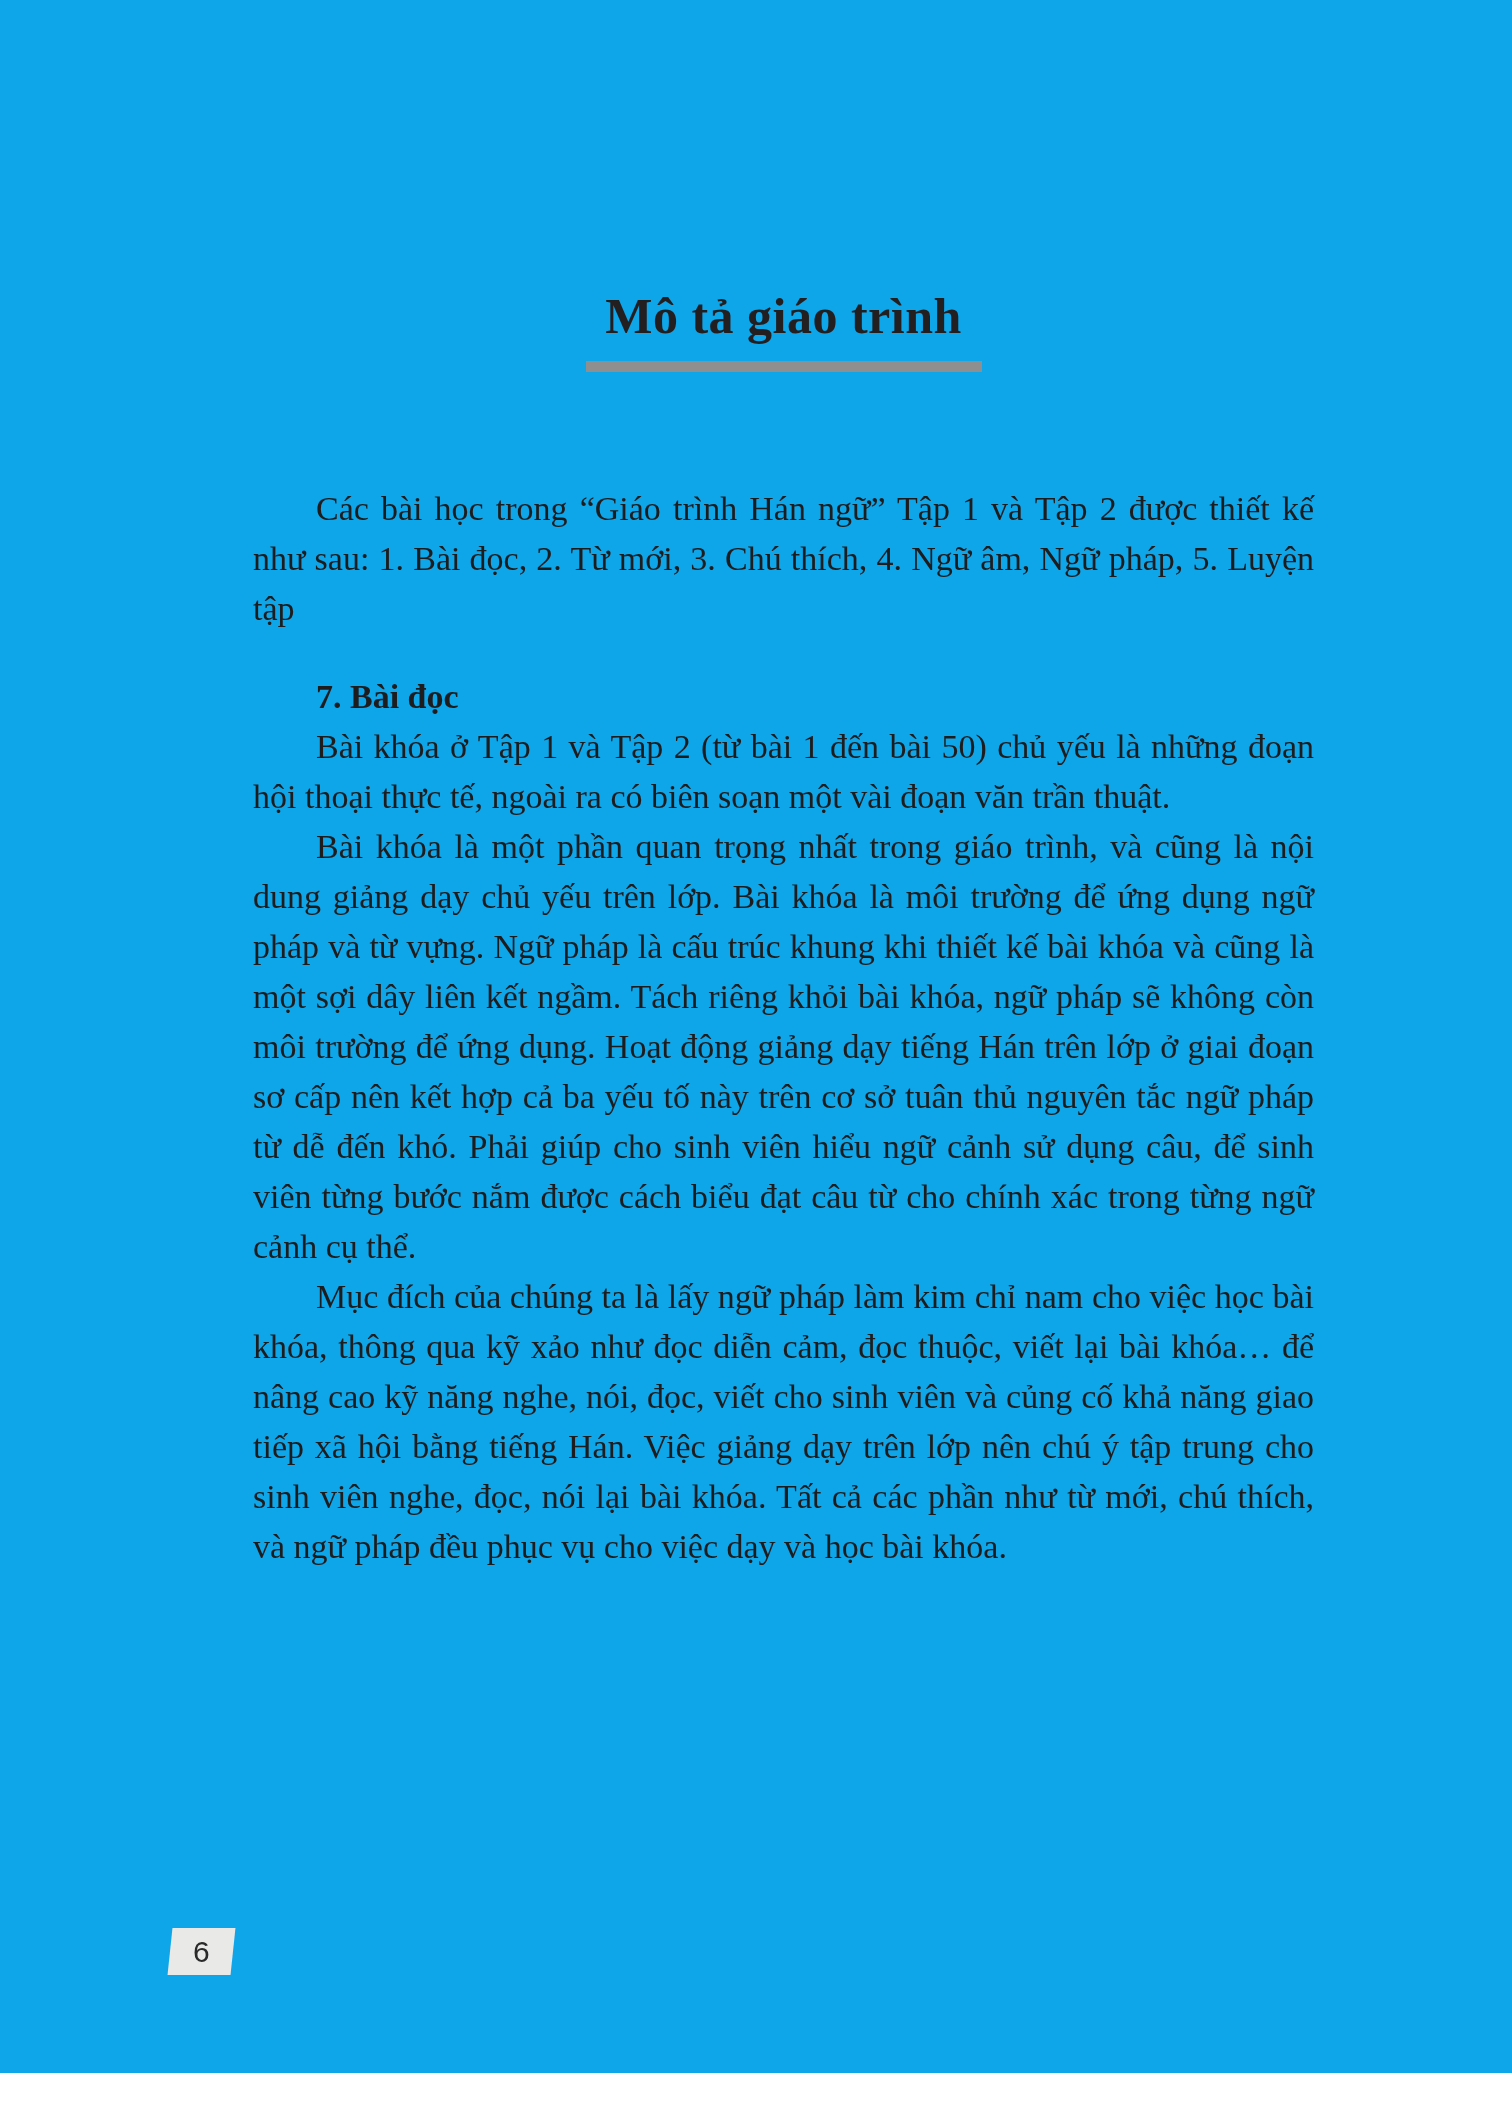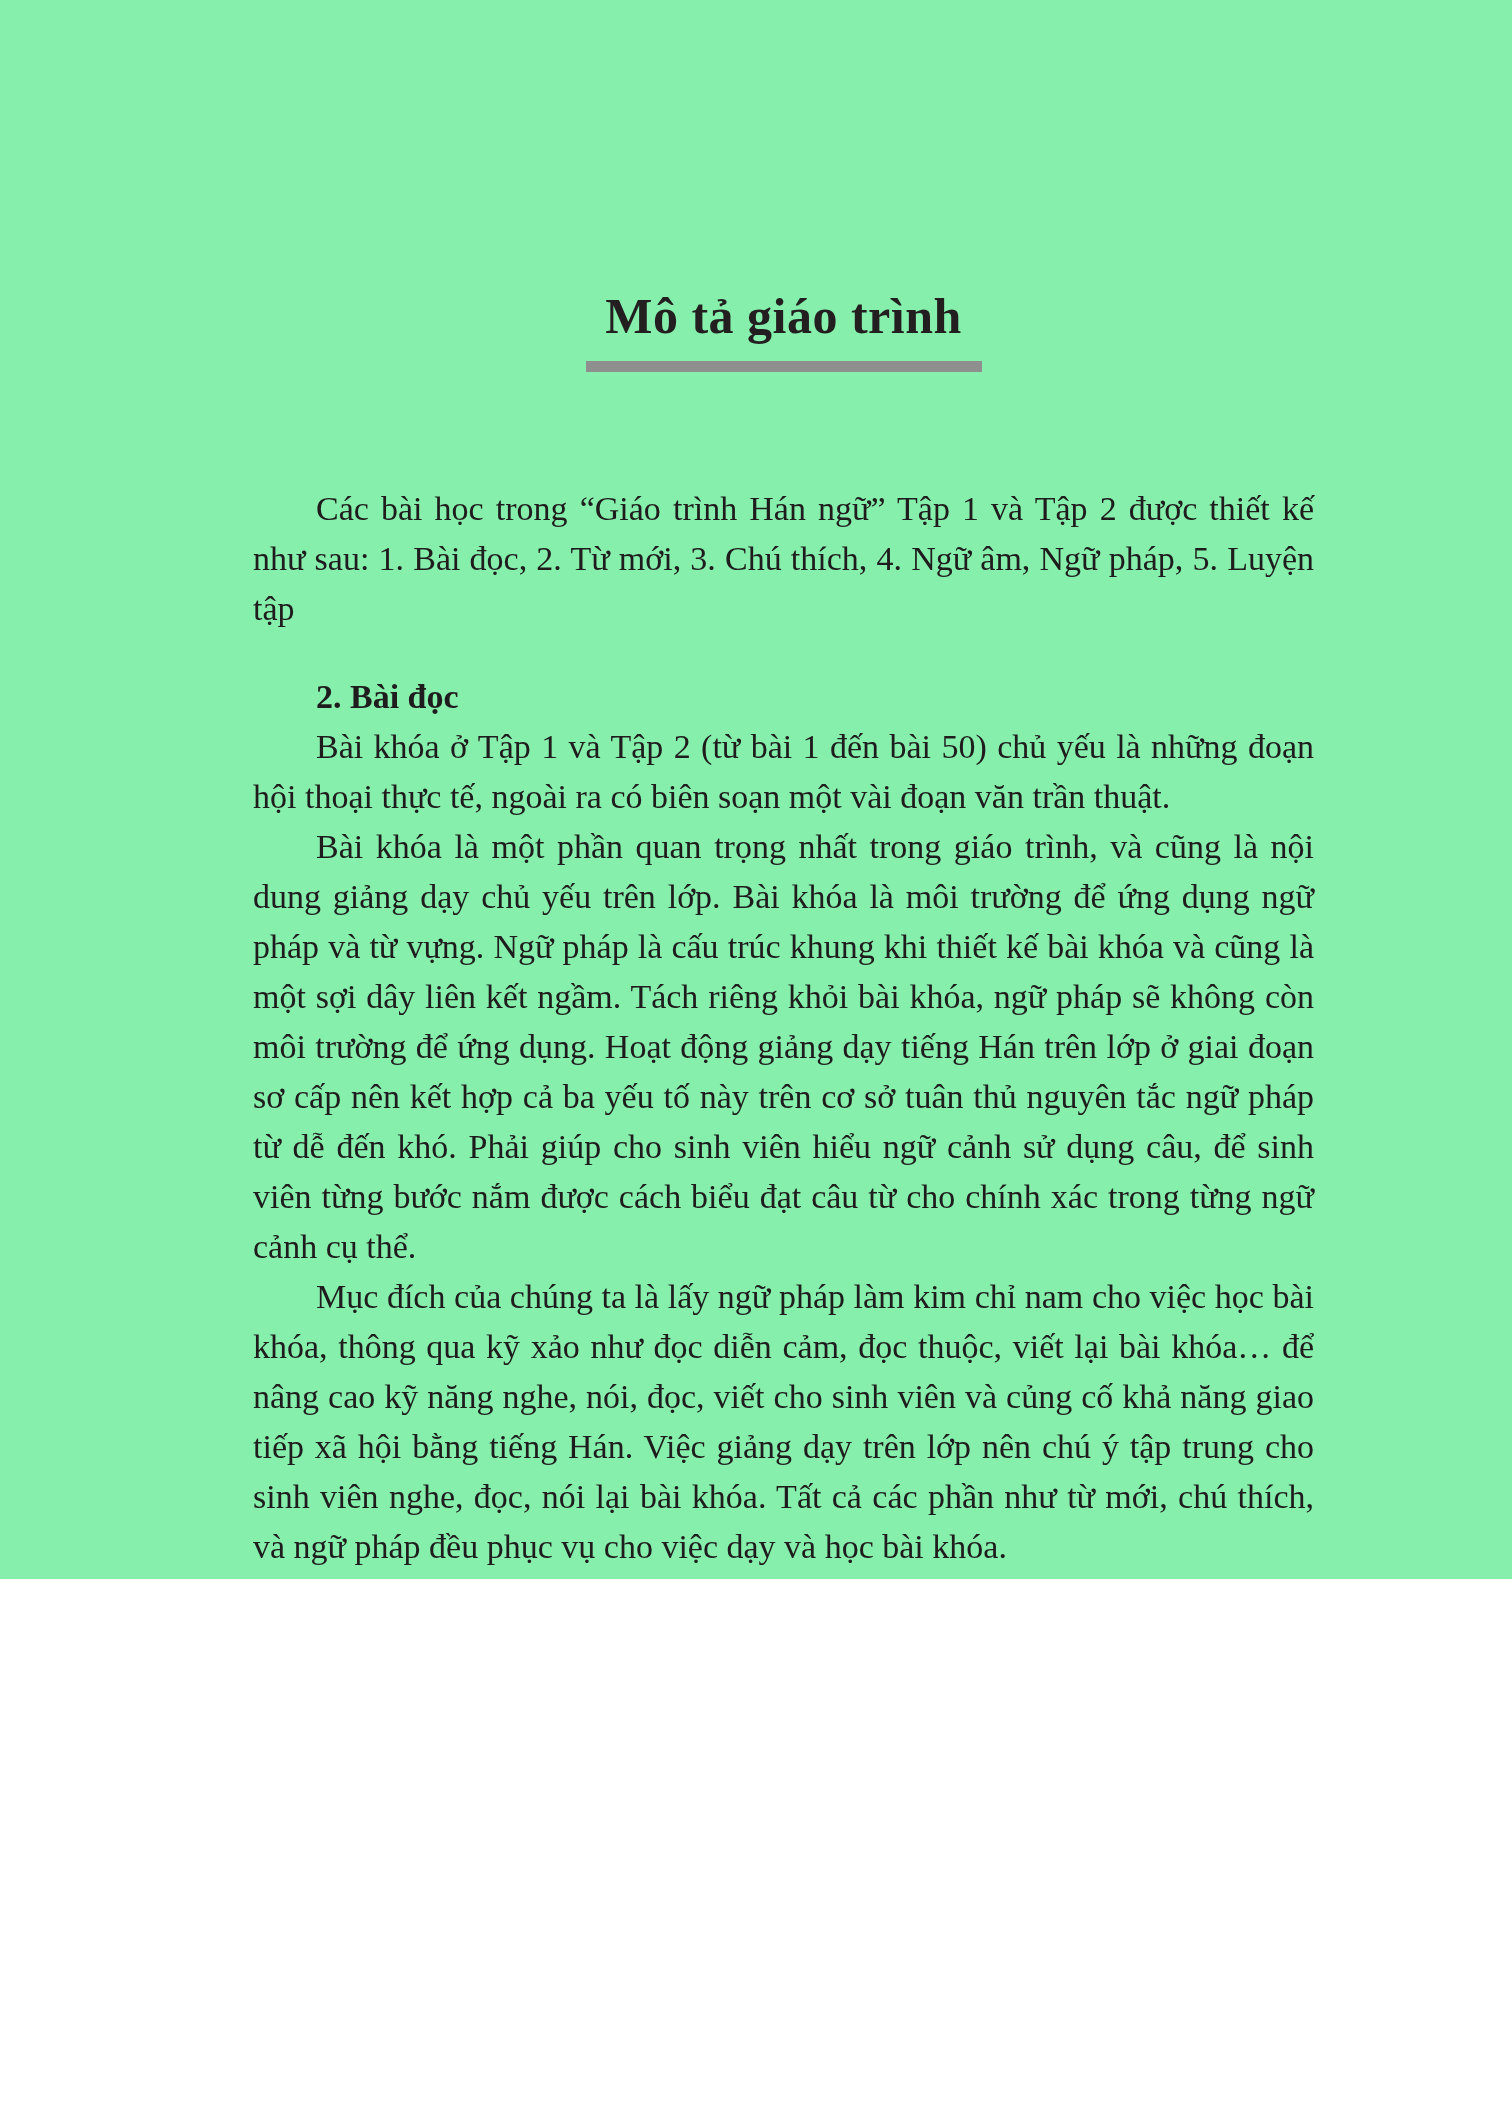--- a/index.html
+++ b/index.html
@@ -5,22 +5,22 @@
   :root {
     --underline_bar: #8f8f8f;
     --page_tab_bg: #e9e9e7;
     --ink: #1e1c1c;
   }
   * { box-sizing: border-box; }
   html, body { margin: 0; padding: 0; background: #ffffff; }
   .page {
     position: relative;
     width: 1512px;
-    height: 1579px;
-    background: #86efac;
+    height: 2073px;
+    background: #0ea5e9;
     overflow: hidden;
     font-family: "Liberation Serif", "DejaVu Serif", serif;
     color: var(--ink);
   }
   .column {
     position: absolute;
     left: 253px;
     top: 0;
     width: 1061px;
   }
@@ -80,21 +80,21 @@
   <div class="column">
 
     <h1 class="doc-title">Mô tả giáo trình</h1>
 
     <div class="title-bar"></div>
 
     <div class="body-text">
 
       <p class="intro">Các bài học trong “Giáo trình Hán ngữ” Tập 1 và Tập 2 được thiết kế như sau: 1. Bài đọc, 2. Từ mới, 3. Chú thích, 4. Ngữ âm, Ngữ pháp, 5. Luyện tập</p>
 
-      <h2 class="section-heading">2. Bài đọc</h2>
+      <h2 class="section-heading">7. Bài đọc</h2>
 
       <p>Bài khóa ở Tập 1 và Tập 2 (từ bài 1 đến bài 50) chủ yếu là những đoạn hội thoại thực tế, ngoài ra có biên soạn một vài đoạn văn trần thuật.</p>
 
       <p>Bài khóa là một phần quan trọng nhất trong giáo trình, và cũng là nội dung giảng dạy chủ yếu trên lớp. Bài khóa là môi trường để ứng dụng ngữ pháp và từ vựng. Ngữ pháp là cấu trúc khung khi thiết kế bài khóa và cũng là một sợi dây liên kết ngầm. Tách riêng khỏi bài khóa, ngữ pháp sẽ không còn môi trường để ứng dụng. Hoạt động giảng dạy tiếng Hán trên lớp ở giai đoạn sơ cấp nên kết hợp cả ba yếu tố này trên cơ sở tuân thủ nguyên tắc ngữ pháp từ dễ đến khó. Phải giúp cho sinh viên hiểu ngữ cảnh sử dụng câu, để sinh viên từng bước nắm được cách biểu đạt câu từ cho chính xác trong từng ngữ cảnh cụ thể.</p>
 
       <p>Mục đích của chúng ta là lấy ngữ pháp làm kim chỉ nam cho việc học bài khóa, thông qua kỹ xảo như đọc diễn cảm, đọc thuộc, viết lại bài khóa… để nâng cao kỹ năng nghe, nói, đọc, viết cho sinh viên và củng cố khả năng giao tiếp xã hội bằng tiếng Hán. Việc giảng dạy trên lớp nên chú ý tập trung cho sinh viên nghe, đọc, nói lại bài khóa. Tất cả các phần như từ mới, chú thích, và ngữ pháp đều phục vụ cho việc dạy và học bài khóa.</p>
 
 
 
     </div>

